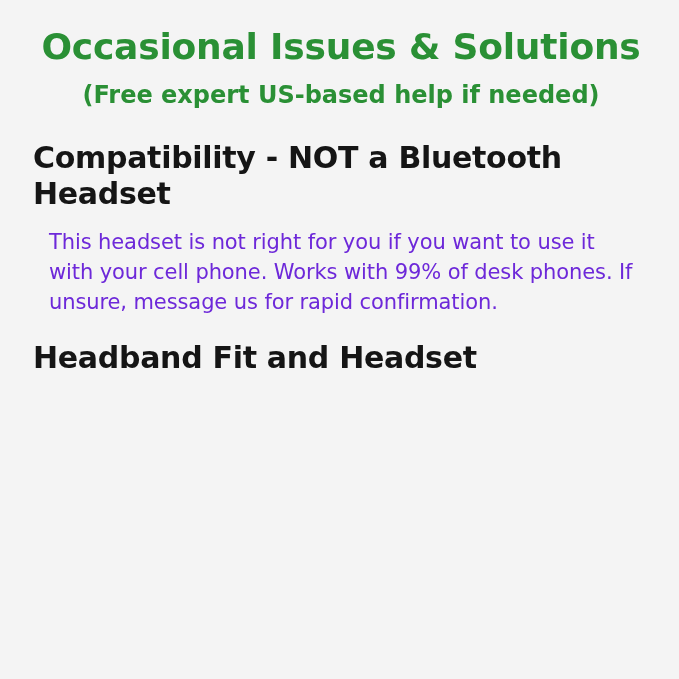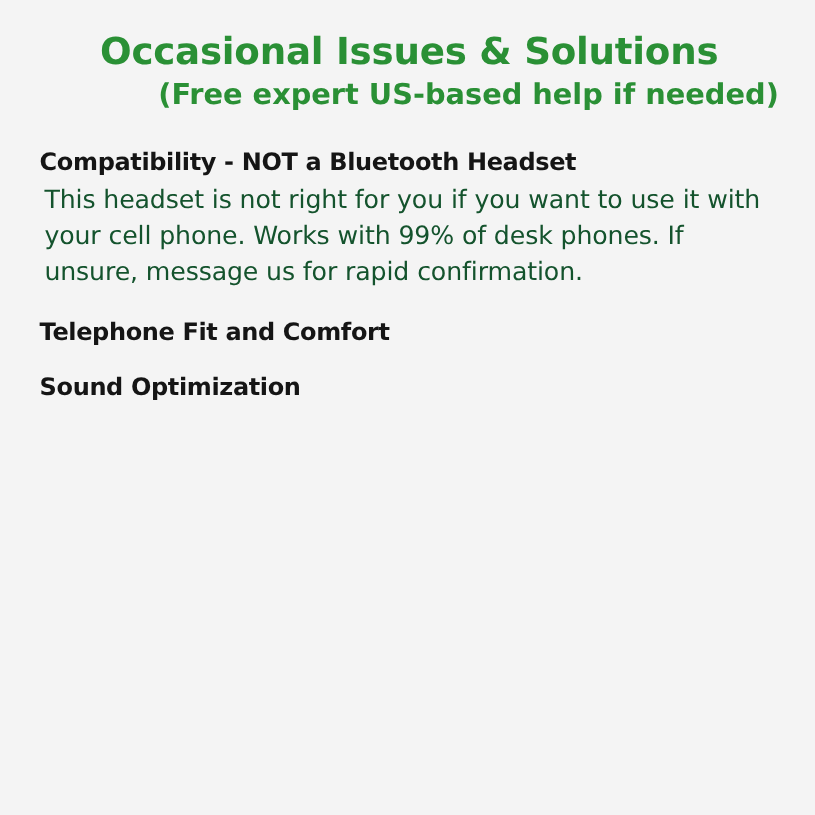--- a/index.html
+++ b/index.html
@@ -19,51 +19,50 @@
     width: 679px;
     height: 679px;
     padding: 26px 30px 10px 33px;
     background: #f4f4f4;
   }
   .header {
     text-align: center;
     margin: 0 0 30px 0;
   }
   .header-title {
-    font-size: 31px;
+    font-size: 36px;
     font-weight: bold;
     color: #2a9035;
     letter-spacing: -0.2px;
     line-height: 1.15;
     margin: 0;
   }
   .header-subtitle {
     font-size: 24px;
     font-weight: bold;
     color: #2a9035;
     line-height: 1.2;
-    margin: 3px 0 0 0;
-    text-align: right;
+    margin: 14px 0 0 0;
   }
   .section {
     margin-bottom: 20px;
   }
   .section-heading {
-    font-size: 20px;
+    font-size: 30px;
     font-weight: bold;
     color: #151515;
     margin: 0 0 5px 0;
     line-height: 1.2;
     letter-spacing: -0.3px;
   }
   .section-body {
     font-size: 21px;
-    color: #14532d;
+    color: #6d28d9;
     line-height: 1.42;
-    margin: 4px;
+    margin: 16px;
     letter-spacing: -0.1px;
   }
   .sec-compat { margin-bottom: 22px; }
   .sec-head { margin-bottom: 22px; }
   .sec-sound { margin-bottom: 0; }
 </style>
 </head>
 <body>
 
 <div class="page">
@@ -72,20 +71,19 @@
     <h1 class="header-title">Occasional Issues &amp; Solutions</h1>
     <h2 class="header-subtitle">(Free expert US-based help if needed)</h2>
   </div>
 
   <div class="section sec-compat">
     <h3 class="section-heading">Compatibility - NOT a Bluetooth Headset</h3>
     <p class="section-body">This headset is not right for you if you want to use it with your cell phone. Works with 99% of desk phones. If unsure, message us for rapid confirmation.</p>
   </div>
 
   <div class="section sec-head">
-    <h3 class="section-heading">Telephone Fit and Comfort</h3>
+    <h3 class="section-heading">Headband Fit and Headset</h3>
   </div>
 
   <div class="section sec-sound">
-    <h3 class="section-heading">Sound Optimization</h3>
   </div>
 
 </div>
 
 </body></html>

